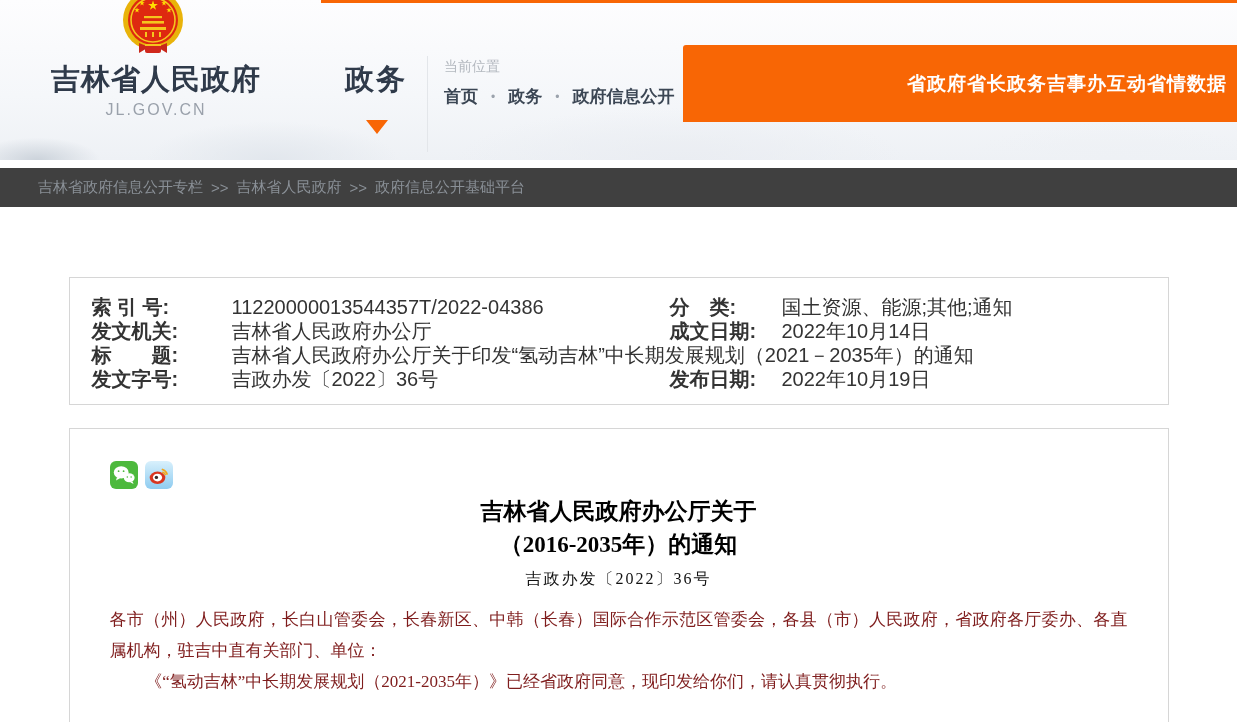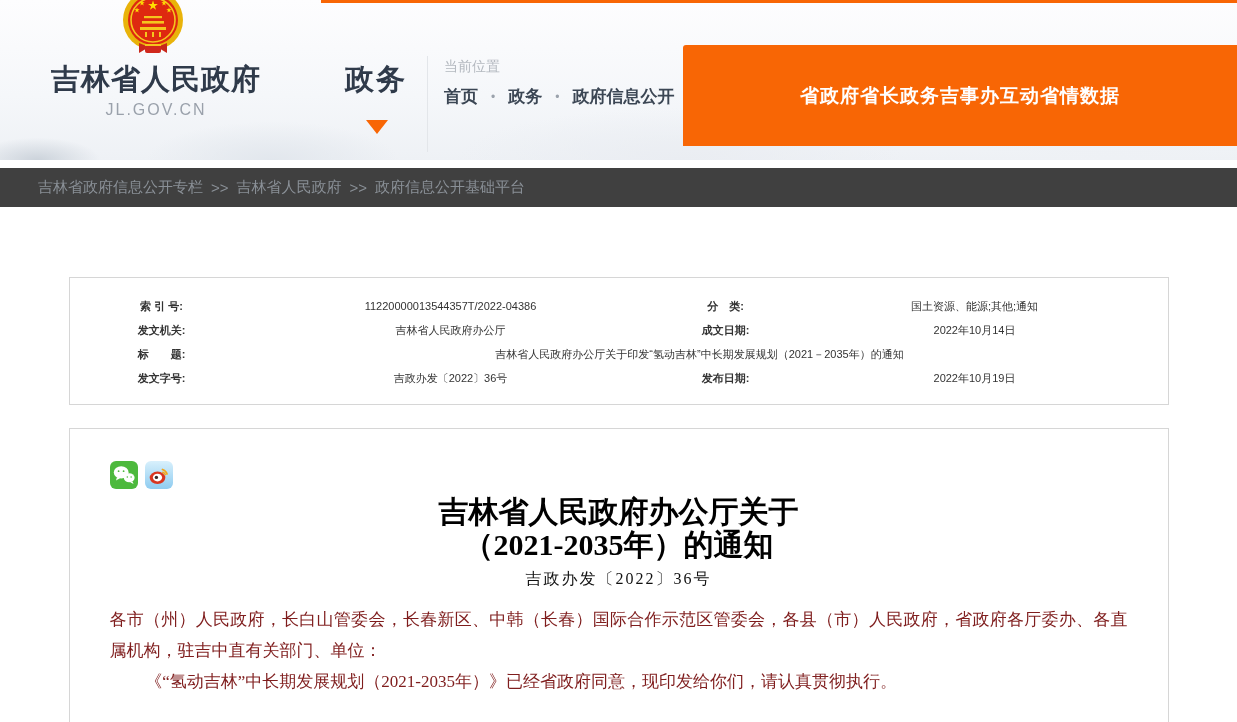--- a/index.html
+++ b/index.html
@@ -46,57 +46,57 @@
   }
   .v-divider { position:absolute; left:427px; top:56px; width:1px; height:96px; background:#e3e6ea; z-index:3; }
   .crumb-caption { position:absolute; left:444px; top:58px; font-size:14px; color:#b3b8bf; z-index:3; }
   .crumbs { position:absolute; left:444px; top:85px; z-index:3; font-size:17px; color:#3b4654; display:flex; align-items:center; }
   .crumbs a { color:#3b4654; text-decoration:none; cursor:pointer;font-weight:bold; }
   .crumb-dot { color:#9ba2ac; font-size:12px; margin:0 13px; }
 
   .main-nav {
     position:absolute; left:683px; right:0; top:45px; height:77px; z-index:4;
     background:var(--accent); border-top-left-radius:3px;
-    display:flex; align-items:center; justify-content:center; padding:12px 10px;
+    display:flex; align-items:center; justify-content:flex-end; padding:0 10px;
   }
   .nav-item { color:#ffffff; font-weight:bold; font-size:19px; letter-spacing:1px; text-decoration:none; cursor:pointer; white-space:nowrap; }
 
   
   .sub-breadcrumb {
     margin-top:8px; height:39px; background:#404040;
     display:flex; align-items:center; padding-left:38px;
     font-size:15px; color:#8a9097;
   }
   .sub-breadcrumb a { color:#8a9097; text-decoration:none; cursor:pointer; }
   .sub-sep { margin:0 8px; color:#8a9097; }
 
   
   .meta-box {
     margin:70px auto 0; width:1098px; border:1px solid #d6d6d6; background:#fff;
     padding:16px 0 14px;
   }
   .meta-row {
     display:grid; grid-template-columns:140px 438px 112px 1fr;
     padding-left:22px; height:24px; align-items:center;
-    font-size:11px; color:#333;text-align:center;
+    font-size:20px; color:#333;
   }
   .meta-label { font-weight:bold; white-space:nowrap; }
   .meta-value { white-space:nowrap; overflow:hidden; }
   .span-value { grid-column:2 / 5; }
 
   
   .doc-box {
     margin:23px auto 0; width:1018px; border:1px solid #d6d6d6; background:#fff;
     padding:32px 40px 60px; height:340px;
   }
   .share-row { display:flex; gap:7px; }
   .share-icon { width:28px; height:28px; display:block; cursor:pointer; }
   .doc-title {
     margin-top:6px; text-align:center;
-    font-family:"Liberation Serif", serif; font-size:30px; font-weight:bold; color:#000;
+    font-family:"Liberation Serif", serif; font-size:23px; font-weight:bold; color:#000;
     line-height:33px;
   }
   .doc-number {
     margin-top:8px; text-align:center;
     font-family:"Liberation Serif", serif; font-size:16px; color:#111; letter-spacing:2px;
   }
   .doc-body { margin-top:14px; }
   .doc-body p {
     font-family:"Liberation Serif", serif; font-size:17px; color:#7f1d1d;
     line-height:31px; text-align:justify;
@@ -221,21 +221,21 @@
         <ellipse cx="12.5" cy="16.8" rx="7.8" ry="6.2" fill="#D9351F"></ellipse>
         <ellipse cx="12.5" cy="16.6" rx="4.6" ry="3.9" fill="#ffffff"></ellipse>
         <circle cx="11.4" cy="16.4" r="1.7" fill="#3a2c28"></circle>
         <path d="M17.5 8.5 a7 7 0 0 1 4.5 4.5" fill="none" stroke="#F2A71D" stroke-width="1.8" stroke-linecap="round"></path>
         <path d="M17.8 11.2 a4 4 0 0 1 2.4 2.4" fill="none" stroke="#F2A71D" stroke-width="1.6" stroke-linecap="round"></path>
       </svg>
     </div>
 
     <h1 class="doc-title">
       <div>吉林省人民政府办公厅关于</div>
-      <div>（2021-2035年）的通知</div>
+      <div>（2016-2035年）的通知</div>
     </h1>
 
     <div class="doc-number">吉政办发〔2022〕36号</div>
 
     <div class="doc-body">
       <p>各市（州）人民政府，长白山管委会，长春新区、中韩（长春）国际合作示范区管委会，各县（市）人民政府，省政府各厅委办、各直属机构，驻吉中直有关部门、单位：</p>
       <p class="p-indent">《“氢动吉林”中长期发展规划（2021-2035年）》已经省政府同意，现印发给你们，请认真贯彻执行。</p>
     </div>
 
   </div>

